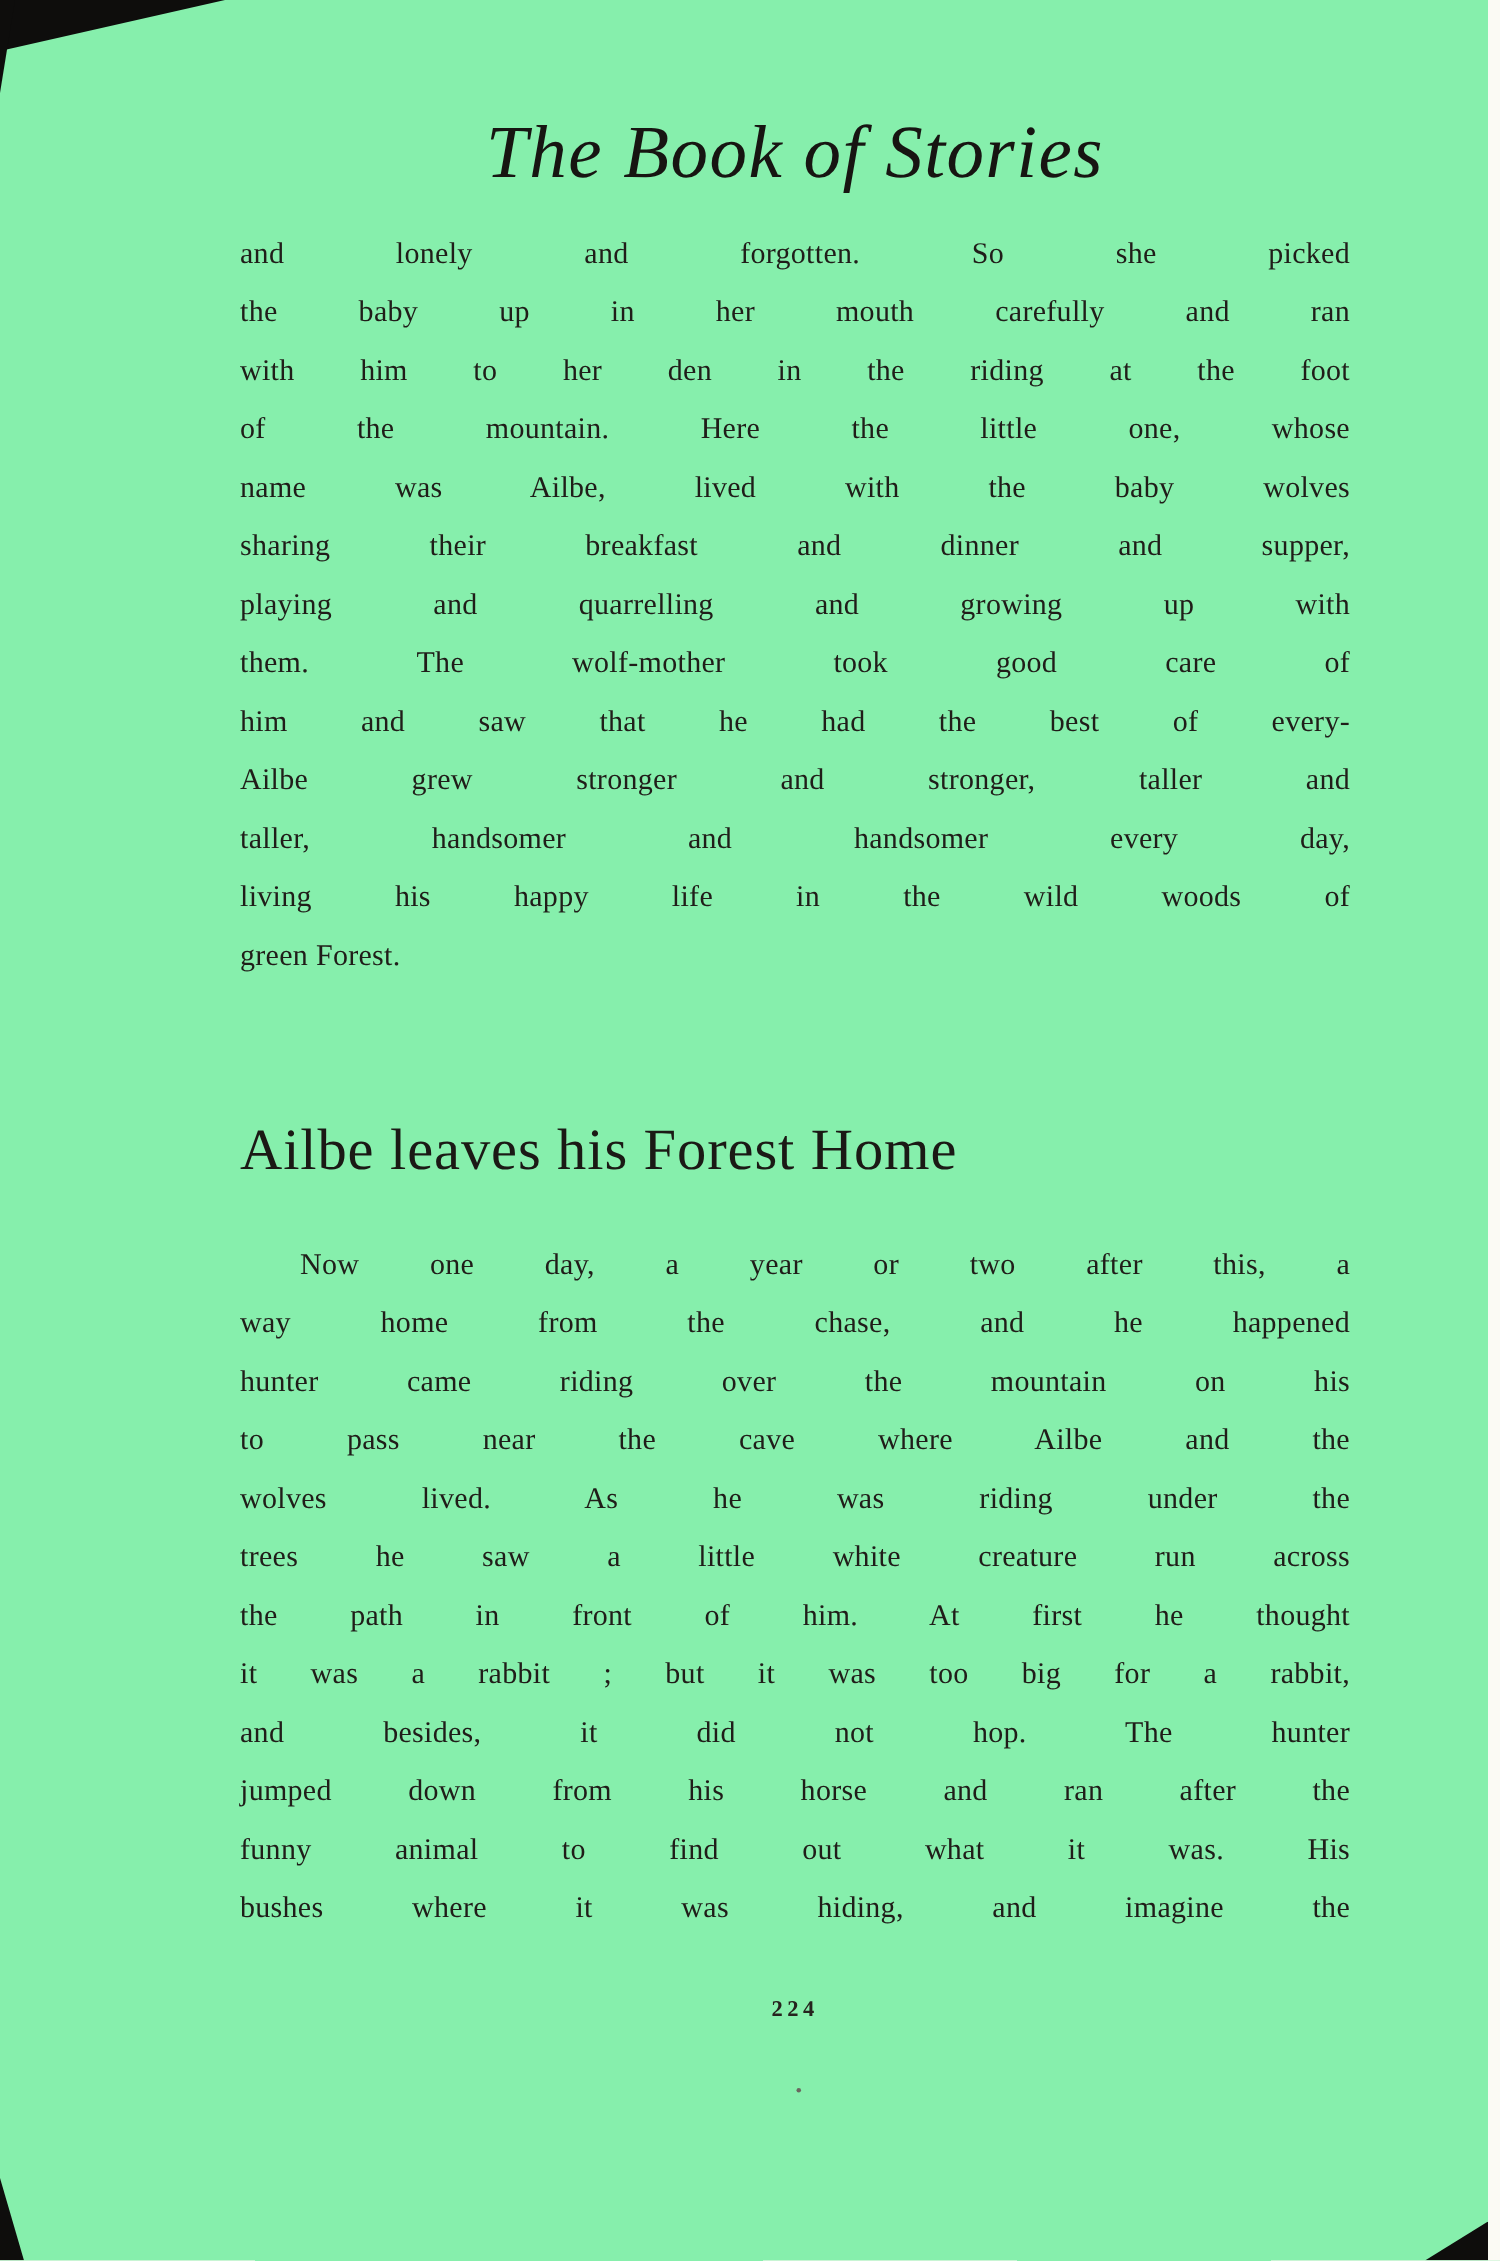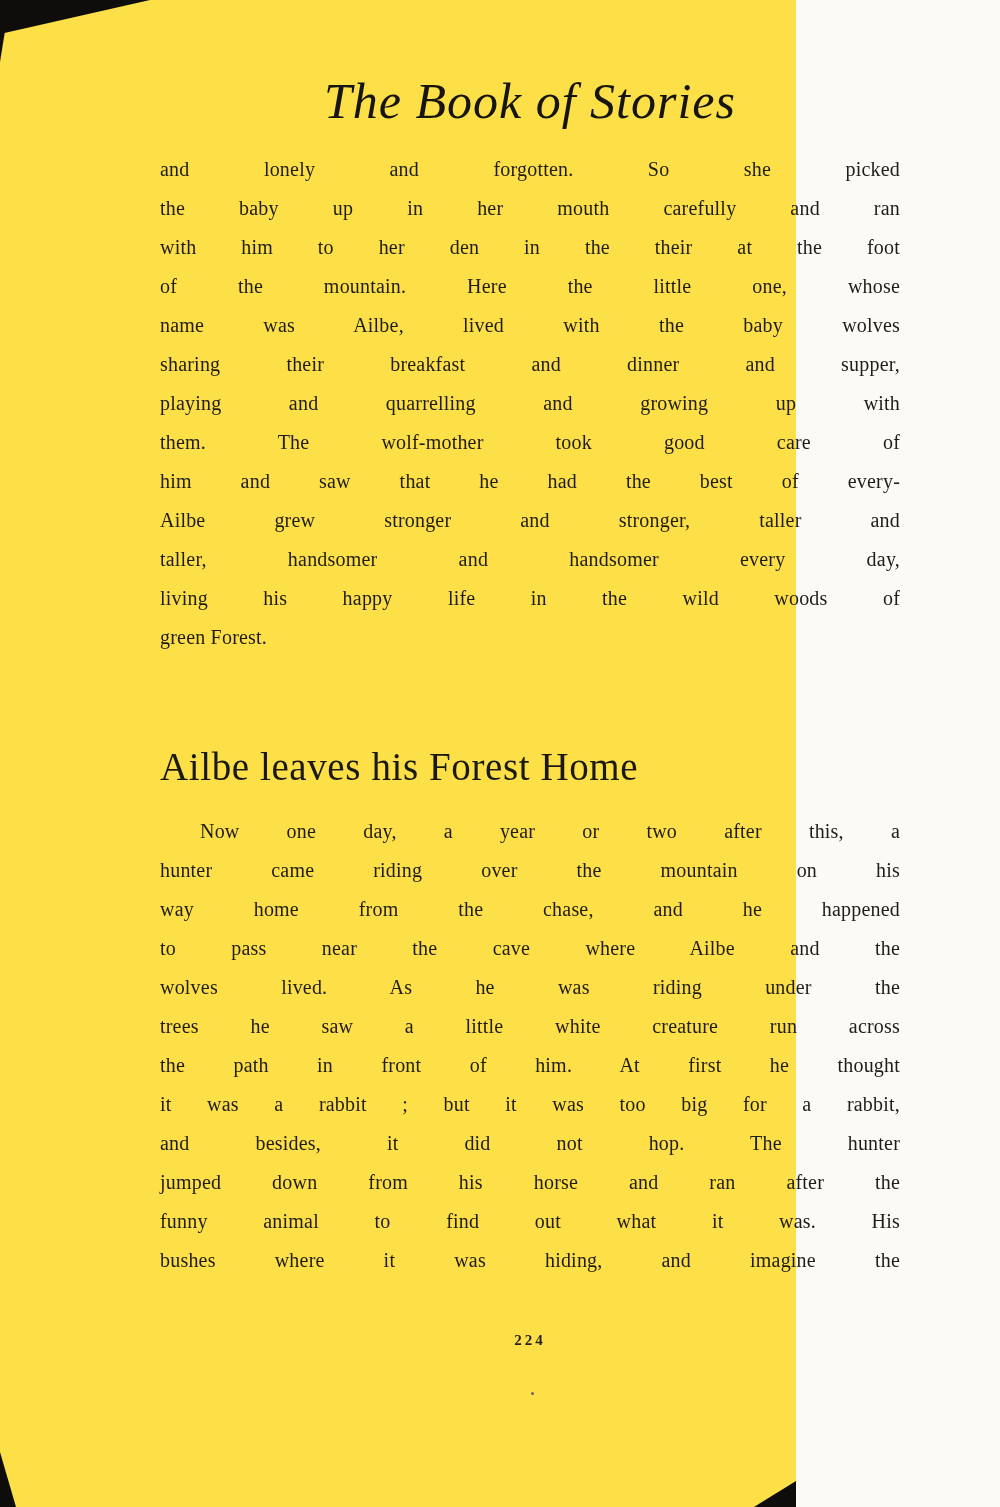--- a/index.html
+++ b/index.html
@@ -8,23 +8,23 @@
     width: 1000px;
     height: 1507px;
     background: #fbfaf4;
     font-family: "Liberation Serif", serif;
     color: #1e1c18;
     overflow: hidden;
   }
 
   .page {
     position: relative;
-    width: 796px;
+    width: 992px;
     height: 1507px;
-    background: #fde047;
+    background: #86efac;
   }
 
   
   .running-title {
     position: absolute;
     top: 72px;
     left: 160px;
     width: 740px;
     text-align: center;
     font-style: italic;
@@ -46,21 +46,21 @@
   .text-line {
     font-size: 20px;
     line-height: 39px;
     letter-spacing: 0.2px;
     text-align: justify;
     text-align-last: justify;
     white-space: normal;
     color: #201d19;
   }
   .no-justify-last .text-line:last-child { text-align-last: left; }
-  .indent-first .text-line:first-child { text-indent: 40px; }
+  .indent-first .text-line:first-child { text-indent: 40px; margin-top: 12px; }
 
   
   .section-heading {
     position: absolute;
     top: 744px;
     left: 160px;
     width: 740px;
     font-weight: normal;
     font-size: 39px;
     letter-spacing: 0.6px;
@@ -123,39 +123,39 @@
   <div class="artifact artifact-top-left-edge"></div>
   <div class="artifact artifact-bottom-left"></div>
   <div class="artifact artifact-bottom-right"></div>
   <div class="speck"></div>
 
   <h1 class="running-title">The Book of Stories</h1>
 
   <div class="paragraph p1 no-justify-last">
       <div class="text-line">and lonely and forgotten. So she picked</div>
       <div class="text-line">the baby up in her mouth carefully and ran</div>
-      <div class="text-line">with him to her den in the their at the foot</div>
+      <div class="text-line">with him to her den in the riding at the foot</div>
       <div class="text-line">of the mountain. Here the little one, whose</div>
       <div class="text-line">name was Ailbe, lived with the baby wolves</div>
       <div class="text-line">sharing their breakfast and dinner and supper,</div>
       <div class="text-line">playing and quarrelling and growing up with</div>
       <div class="text-line">them. The wolf-mother took good care of</div>
       <div class="text-line">him and saw that he had the best of every-</div>
       <div class="text-line">Ailbe grew stronger and stronger, taller and</div>
       <div class="text-line">taller, handsomer and handsomer every day,</div>
       <div class="text-line">living his happy life in the wild woods of</div>
       <div class="text-line">green Forest.</div>
     </div>
 
   <h2 class="section-heading">Ailbe leaves his Forest Home</h2>
 
   <div class="paragraph p2 indent-first">
       <div class="text-line">Now one day, a year or two after this, a</div>
+      <div class="text-line">way home from the chase, and he happened</div>
       <div class="text-line">hunter came riding over the mountain on his</div>
-      <div class="text-line">way home from the chase, and he happened</div>
       <div class="text-line">to pass near the cave where Ailbe and the</div>
       <div class="text-line">wolves lived. As he was riding under the</div>
       <div class="text-line">trees he saw a little white creature run across</div>
       <div class="text-line">the path in front of him. At first he thought</div>
       <div class="text-line">it was a rabbit ; but it was too big for a rabbit,</div>
       <div class="text-line">and besides, it did not hop. The hunter</div>
       <div class="text-line">jumped down from his horse and ran after the</div>
       <div class="text-line">funny animal to find out what it was. His</div>
       <div class="text-line">bushes where it was hiding, and imagine the</div>
     </div>

